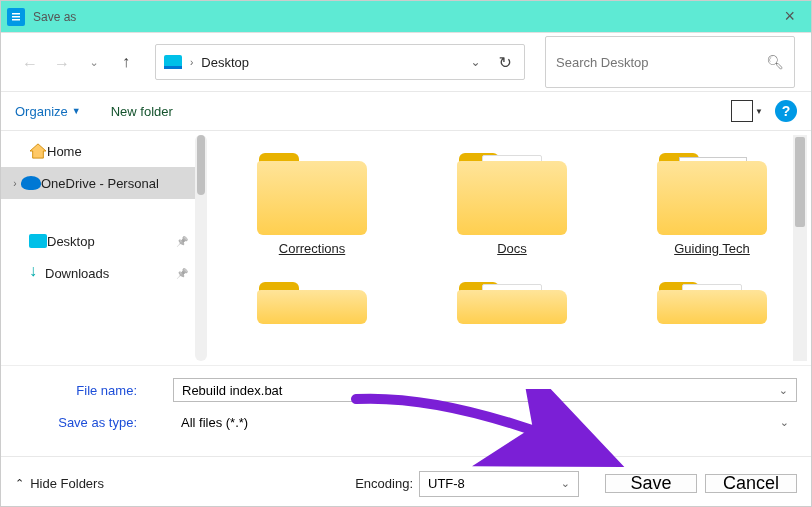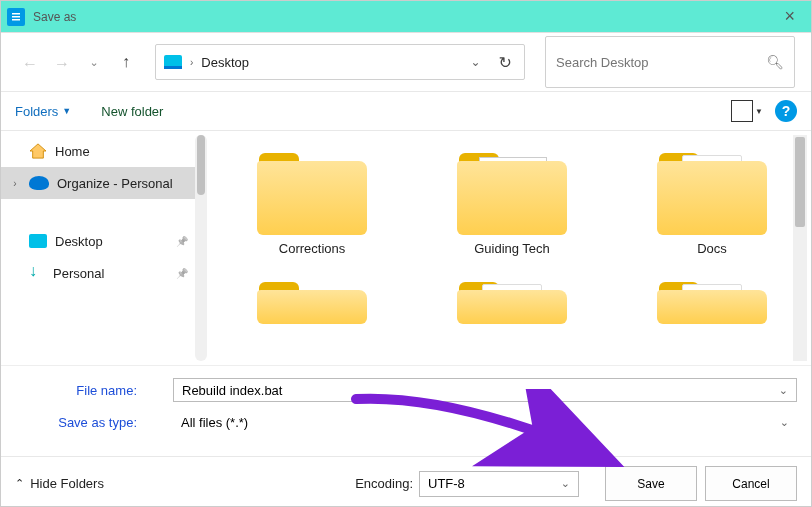--- a/index.html
+++ b/index.html
@@ -36,21 +36,21 @@
   .toolrow .right { margin-left:auto; display:flex; align-items:center; gap:12px;}
   .toolrow .viewbtn { width:22px; height:22px; border:1.5px solid #333; display:flex; align-items:center; justify-content:center; cursor:pointer; position:relative;}
   .toolrow .viewwrap{display:flex;align-items:center;gap:2px;}
   .toolrow .help { width:22px; height:22px; background:#0099e5; border-radius:50%; color:#fff; display:flex; align-items:center; justify-content:center; font-size:14px; font-weight:bold; cursor:pointer;}
   
   
   .main { display:flex; height: 234px; }
   .sidebar { width:206px; border-right: none; padding-top:4px; position:relative;}
   .sidebar .scroll { position:absolute; right:0; top:4px; bottom:4px; width:12px; background:#f0f0f0; border-radius:6px;}
   .sidebar .scroll::after{content:"";position:absolute;left:2px;right:2px;top:0;height:60px;background:#c0c0c0;border-radius:6px;}
-  .side-item { height:32px; display:flex; align-items:center; padding-left:28px; gap:8px; font-size:13px; color:#222; cursor:pointer;}
+  .side-item { height:32px; display:flex; align-items:center; padding-left:28px; font-size:13px; color:#222; cursor:pointer;}
   .side-item.sel { background:#d9d9d9; padding-left:8px;}
   .side-item .expand { color:#666; font-size:10px; width:12px; text-align:center;}
   .side-item.pin::after{ content:"📌"; font-size:10px; margin-left:auto; margin-right:18px; filter:grayscale(1) opacity(0.5);}
   .gap { height:26px;}
   .ic-home { width:18px; height:16px; }
   .ic-cloud { width:20px; height:14px; background:#0078d4; border-radius:50% 50% 40% 40%; position:relative;}
   .ic-folder { width:18px; height:14px; background:#ffd75e; border-radius:2px; position:relative;}
   .ic-folder::before{content:"";position:absolute;top:-3px;left:0;width:8px;height:4px;background:#ffd75e;border-radius:2px 2px 0 0;}
   .ic-disk { width:18px; height:14px; background:#00c0e8; border-radius:2px;}
   .ic-dl { width:16px; height:16px; color:#0aa; font-size:16px; line-height:12px;}
@@ -59,40 +59,40 @@
   .files .scroll { position:absolute; right:4px; top:4px; bottom:4px; width:14px; background:#f0f0f0;}
   .files .scroll::after{content:"";position:absolute;left:2px;right:2px;top:2px;height:90px;background:#c0c0c0;border-radius:2px;}
   .frow { display:flex; gap:70px; }
   .fitem { width:130px; text-align:center; cursor:pointer;}
   .foldericon { width:110px; height:90px; margin:0 auto; position:relative;}
   .foldericon .back { position:absolute; top:8px; left:2px; width:40px; height:14px; background:#e8b200; border-radius:6px 6px 0 0;}
   .foldericon .body { position:absolute; top:16px; left:0; right:0; bottom:0; background:linear-gradient(#ffe499,#ffcf4f); border-radius:4px 8px 6px 6px;}
   .foldericon .doc { position:absolute; top:10px; left:25px; width:60px; height:60px; background:#fff; border:1px solid #ddd; border-radius:2px;}
   .foldericon .ss { position:absolute; top:12px; left:22px; width:68px; height:48px; background:#fff; border:1px solid #ccc;}
   .foldericon .ss::before{content:"";position:absolute;top:4px;left:4px;right:4px;height:6px;background:#4fc3f7;}
-  .flabel { font-size:13px; color:#222; margin-top:6px; }
+  .flabel { font-size:13px; color:#222; margin-top:6px;text-decoration:underline; }
   .frow2 { margin-top:18px; }
   .frow2 .foldericon { height:50px; overflow:hidden;}
   
   
   .form { padding:10px 14px 6px 14px; border-top:1px solid #eee;}
   .formrow { display:flex; align-items:center; height:28px; margin-bottom:4px;}
   .formrow .lbl { width:130px; text-align:right; font-size:13px; color:#1d4ed8; padding-right:8px;}
   .formrow .combo { flex:1; height:24px; border:1px solid #bbb; display:flex; align-items:center; padding:0 8px; font-size:13px; background:#fff;margin-left:28px;}
   .formrow .combo .val { flex:1; }
   .formrow .combo .chev { color:#666; font-size:11px;}
   .formrow.nb .combo { border:none; }
   
   .footer { height:54px; border-top:1px solid #e8e8e8; display:flex; align-items:center; padding:0 14px; margin-top:10px;}
   .footer .hide { font-size:13px; color:#222; cursor:pointer; display:flex; align-items:center; gap:6px;}
   .footer .enc-lbl { margin-left:auto; font-size:13px; color:#222; margin-right:6px;}
   .footer .encsel { width:160px; height:26px; border:1px solid #bbb; display:flex; align-items:center; padding:0 8px; font-size:13px; margin-right:18px;}
   .footer .encsel .val{flex:1;}
   .footer .encsel .chev{font-size:11px;color:#666;}
-  .footer .btn { width:92px; height:35px; border:1px solid #bbb; background:#fdfdfd; font-size:12px; cursor:pointer; margin-left:8px; display:flex; align-items:center; justify-content:center;}
+  .footer .btn { width:92px; height:19px; border:1px solid #bbb; background:#fdfdfd; font-size:18px; cursor:pointer; margin-left:8px; display:flex; align-items:center; justify-content:center;}
   
   
   .arrow-svg { position:absolute; left:335px; top:388px; width:300px; height:110px; pointer-events:none; }
 </style>
 </head>
 <body>
 
 <div class="titlebar">
   <div class="app-icon">
     <svg width="12" height="12" viewBox="0 0 12 12">
@@ -122,21 +122,21 @@
     <span class="refresh">↻</span>
   </div>
   <div class="searchbox">
     <input placeholder="Search Desktop" style="">
     <span class="mag">🔍︎</span>
   </div>
 </div>
 
 <div class="toolrow">
   <div class="link">
-    <span>Folders</span>
+    <span>Organize</span>
     <span class="drop">▼</span>
   </div>
   <div class="newfolder">New folder</div>
   <div class="right">
     <div class="viewwrap">
       <div class="viewbtn"></div>
       <span class="drop" style="font-size:8px;color:#333">▼</span>
     </div>
     <div class="help">?</div>
   </div>
@@ -146,58 +146,58 @@
   <div class="sidebar">
     <div class="side-item">
       <svg class="ic-home" viewBox="0 0 20 18">
           <path d="M10 1 L19 9 L16 9 L16 17 L4 17 L4 9 L1 9 Z" fill="#ffc966" stroke="#d08800" stroke-width="1"></path>
         </svg>
       <span>Home</span>
     </div>
     <div class="side-item sel">
       <span class="expand">›</span>
       <div class="ic-cloud"></div>
-      <span>Organize - Personal</span>
+      <span>OneDrive - Personal</span>
     </div>
     <div class="gap"></div>
     <div class="side-item pin">
       <div class="ic-disk"></div>
       <span>Desktop</span>
     </div>
     <div class="side-item pin">
       <span class="ic-dl">↓</span>
-      <span>Personal</span>
+      <span>Downloads</span>
     </div>
     <div class="scroll"></div>
   </div>
 
   <div class="files">
     <div class="frow">
       <div class="fitem">
         <div class="foldericon">
             <div class="back"></div>
             <div class="body"></div>
           </div>
         <div class="flabel">Corrections</div>
       </div>
       <div class="fitem">
+        <div class="foldericon pdf">
+            <div class="back"></div>
+            <div class="doc"></div>
+            <div class="body"></div>
+          </div>
+        <div class="flabel">Docs</div>
+      </div>
+      <div class="fitem">
         <div class="foldericon">
             <div class="back"></div>
             <div class="ss"></div>
             <div class="body"></div>
           </div>
         <div class="flabel">Guiding Tech</div>
-      </div>
-      <div class="fitem">
-        <div class="foldericon pdf">
-            <div class="back"></div>
-            <div class="doc"></div>
-            <div class="body"></div>
-          </div>
-        <div class="flabel">Docs</div>
       </div>
     </div>
     <div class="frow frow2">
       <div class="fitem">
         <div class="foldericon">
             <div class="back"></div>
             <div class="body"></div>
           </div>
       </div>
       <div class="fitem">

